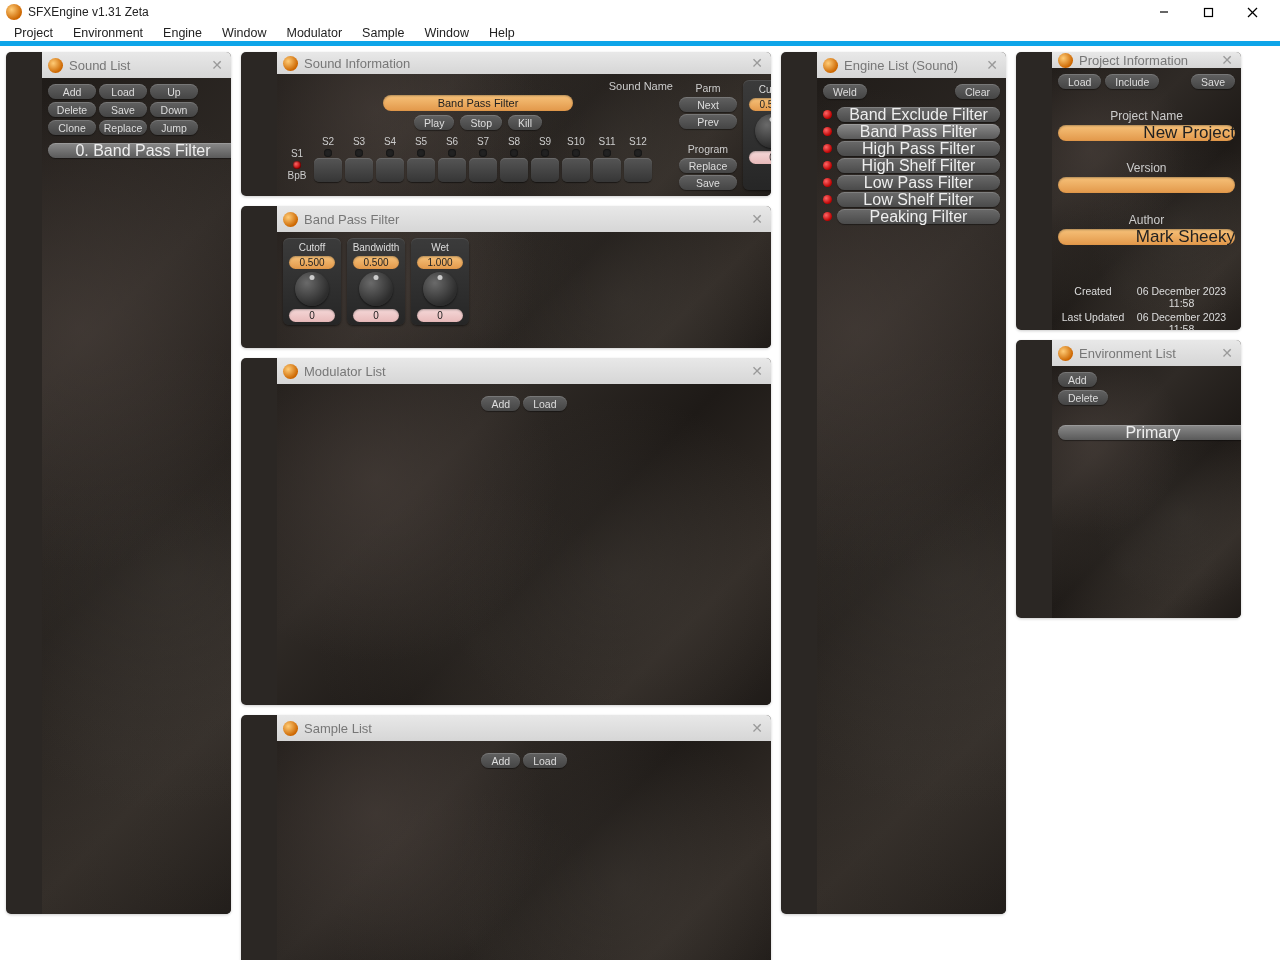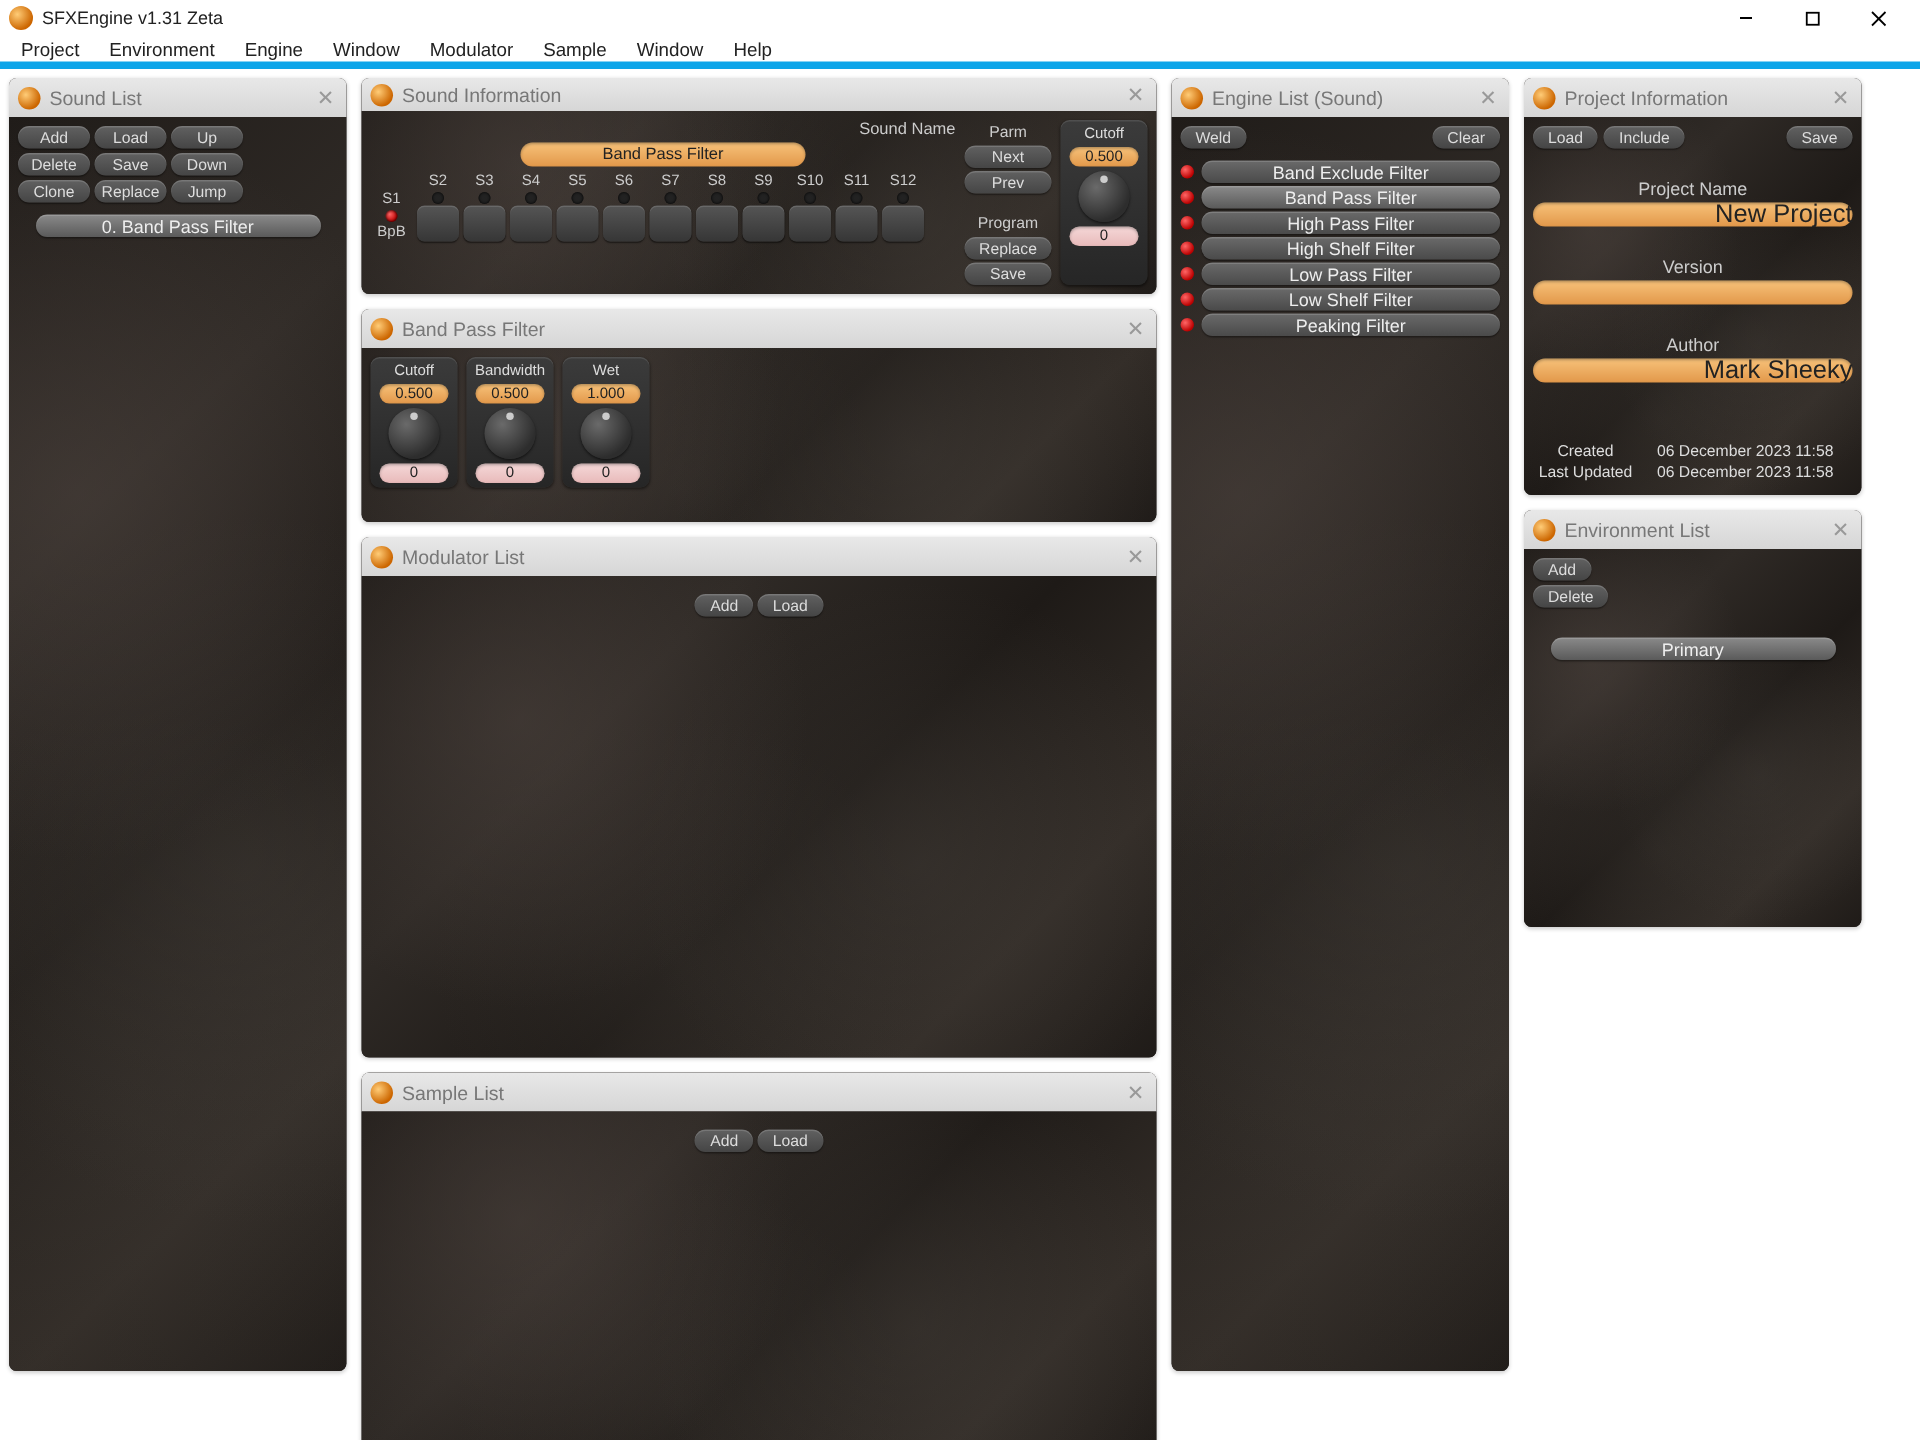--- a/index.html
+++ b/index.html
@@ -18,21 +18,21 @@
 
 .workspace { padding: 6px; display: flex; gap: 10px; align-items: flex-start; height: calc(960px - 46px); }
 
 .col { display: flex; flex-direction: column; gap: 10px; }
 .col1 { width: 225px; }
 .col2 { width: 530px; }
 .col3 { width: 225px; }
 .col4 { width: 225px; }
 
 
-.panel { border-radius: 5px; overflow: hidden; box-shadow: 0 1px 3px rgba(0,0,0,0.2); display: flex; flex-direction: column; background: #2b2724; }
+.panel { border-radius: 5px; overflow: hidden; box-shadow: 0 1px 3px rgba(0,0,0,0.2); display: flex; flex-direction: column; background: #2b2724; padding-left: 36px; }
 .panel .phead { background: linear-gradient(#e8e8e8, #d6d6d6); height: 26px; display: flex; align-items: center; padding: 0 6px; color: #777; font-size: 13px; }
 .panel .phead .picon { width: 15px; height: 15px; border-radius: 50%; background: radial-gradient(circle at 35% 35%, #ffcc77, #cc6600 70%); margin-right: 6px; }
 .panel .phead .spacer { flex: 1; }
 .panel .phead .close { color: #999; font-size: 14px; width: 16px; text-align: center; }
 .panel .pbody { position: relative; flex: 1; padding: 6px; }
 
 
 .marble { background:
   radial-gradient(circle at 20% 30%, rgba(80,70,65,0.5), transparent 40%),
   radial-gradient(circle at 70% 60%, rgba(70,65,60,0.4), transparent 45%),
@@ -40,21 +40,21 @@
   linear-gradient(135deg, #201c19 0%, #2f2a26 30%, #1e1a17 55%, #332d28 80%, #1f1b18 100%);
 }
 
 
 .btn { display: inline-flex; align-items: center; justify-content: center; height: 15px; padding: 0 10px; border-radius: 8px; background: linear-gradient(#616161,#454545); color: #ddd; font-size: 10.5px; box-shadow: inset 0 1px 0 rgba(255,255,255,0.15), 0 1px 1px rgba(0,0,0,0.4); cursor: default; }
 .btn.wide { width: 48px; padding: 0; }
 .row { display: flex; gap: 3px; justify-content: flex-start; margin-bottom: 3px; }
 .row.center { justify-content: center; }
 
 
-.pill { display: flex; align-items: center; justify-content: center; height: 15px; border-radius: 8px; background: linear-gradient(#6a6a6a,#4a4a4a); color: #eee; font-size: 12px; box-shadow: inset 0 1px 0 rgba(255,255,255,0.15), 0 1px 1px rgba(0,0,0,0.4); }
+.pill { display: flex; align-items: center; justify-content: center; height: 15px; border-radius: 8px; background: linear-gradient(#6a6a6a,#4a4a4a); color: #eee; font-size: 16px; box-shadow: inset 0 1px 0 rgba(255,255,255,0.15), 0 1px 1px rgba(0,0,0,0.4); }
 .pill.sel { background: linear-gradient(#8a8a8a,#5a5a5a); }
 
 
 .sname-lbl { text-align: right; margin-bottom: 3px; color: #ccc; }
 .sname-field { width: 190px; height: 16px; border-radius: 8px; background: linear-gradient(#f7c27a,#e2984a); color: #222; text-align: center; font-size: 11px; line-height: 16px; margin: 0 auto 4px auto; box-shadow: inset 0 1px 2px rgba(0,0,0,0.3); }
 .transport { display: flex; gap: 6px; justify-content: center; margin-bottom: 6px; }
 
 
 .slots-wrap { display: flex; gap: 3px; align-items: flex-end; margin-top: 2px; }
 .slot-col { display: flex; flex-direction: column; align-items: center; width: 28px; gap: 1px; }
@@ -178,20 +178,25 @@
       <div class="phead">
         <div class="picon"></div>
         <div>Sound Information</div>
         <div class="spacer"></div>
           <div class="close">✕</div>
       </div>
       <div class="pbody marble si-layout">
         <div class="si-left">
           <div class="sname-lbl">Sound Name</div>
           <div class="sname-field">Band Pass Filter</div>
+          <div class="transport">
+            <div class="btn">Play</div>
+            <div class="btn">Stop</div>
+            <div class="btn">Kill</div>
+          </div>
           <div class="slots-wrap">
             <div class="slot-col bpb">
               <div class="slabel">S1</div>
               <div class="sdot red"></div>
               <div class="slabel">BpB</div>
             </div>
             <div class="slot-col">
                 <div class="slabel">S2</div>
                 <div class="sdot"></div>
                 <div class="sbox"></div>

